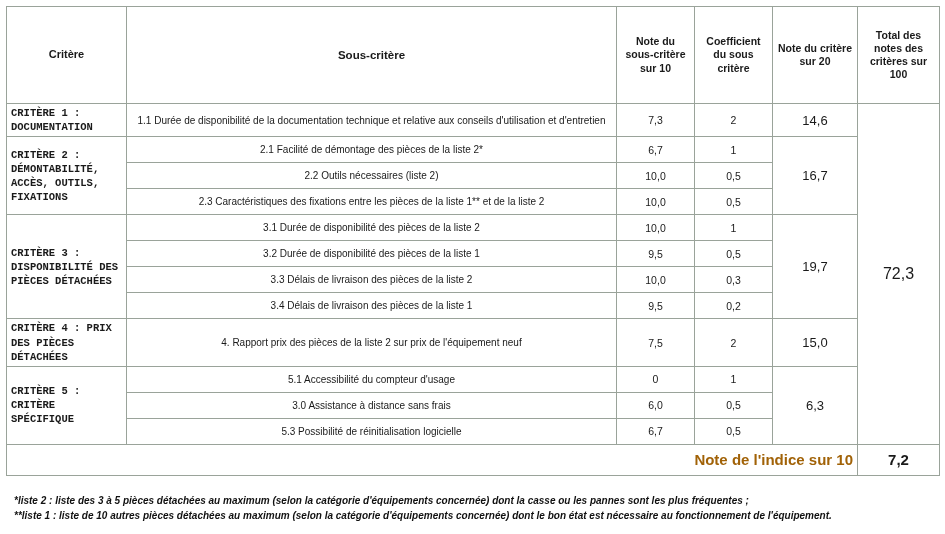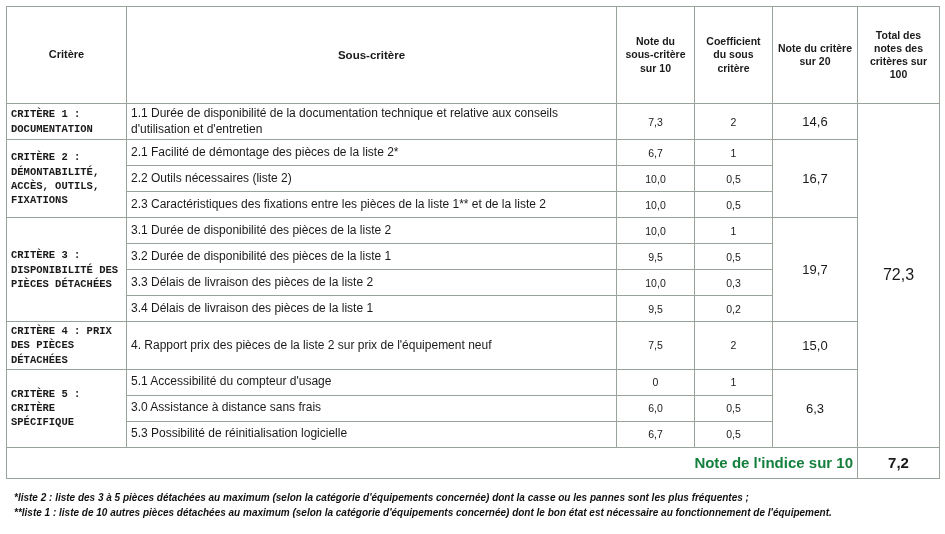--- a/index.html
+++ b/index.html
@@ -51,22 +51,22 @@
     background: #c6d7b5;
     font-weight: bold;
     font-size: 10.5px;
     line-height: 1.35;
     text-transform: uppercase;
     font-family: Liberation Mono, monospace;
   }
   
   .sous-cell {
     background: #ffffff;
-    text-align: left;
-    font-size: 12px;
+    text-align: center;
+    font-size: 10px;
     line-height: 1.3;
     padding-left: 5px;
   }
   .num-cell {
     text-align: center;
     font-size: 10.5px;
     background: #ffffff;
     margin-left: 24px;
   }
   .note20-cell {
@@ -82,30 +82,30 @@
   
   .footer-row td {
     background: #c6d7b5;
     height: 26px;
   }
   .footer-label {
     text-align: right;
     font-weight: bold;
     font-size: 15px;
     padding-right: 10px;
-    color: #15803d;
+    color: #a16207;
   }
   .footer-value {
     text-align: center;
     font-weight: bold;
     font-size: 15px;
     background: #c6d7b5;
   }
   .notes {
-    margin-top: 11px;
+    margin-top: 17px;
     padding-left: 8px;
     font-size: 10px;
     font-style: italic;
     font-weight: bold;
     line-height: 1.5;
     color: #111;
   }
   .notes div { white-space: nowrap; }
   .row-h { height: 26px; }
 </style>

